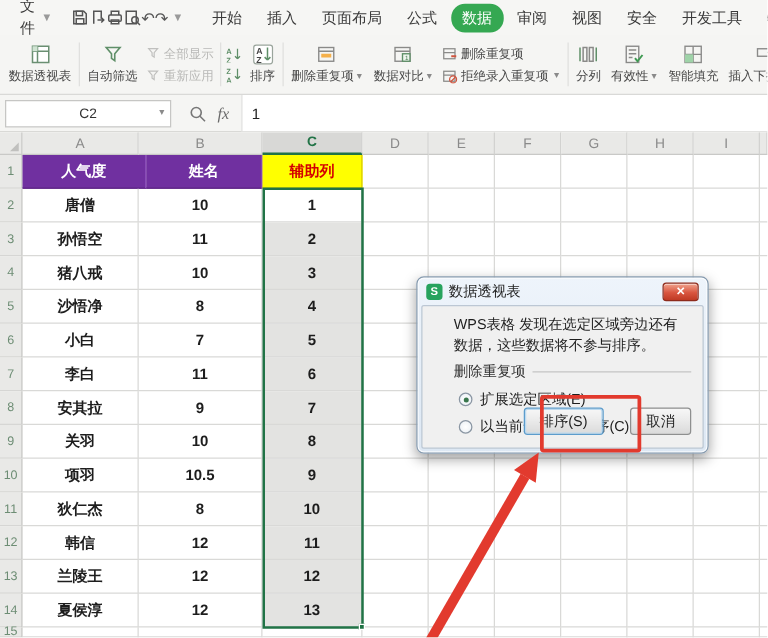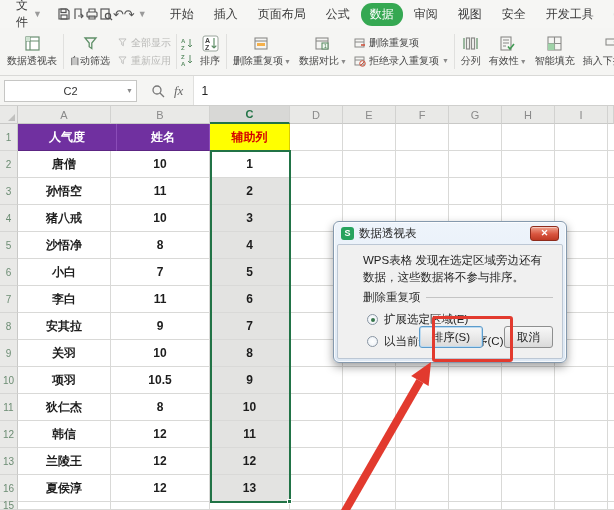--- a/index.html
+++ b/index.html
@@ -515,21 +515,21 @@
           <div class="cell auxsel" style="flex: 0 0 80px;">12</div>
           <div class="cell" style="flex: 0 0 53px;"></div>
           <div class="cell" style="flex: 0 0 53px;"></div>
           <div class="cell" style="flex: 0 0 53px;"></div>
           <div class="cell" style="flex: 0 0 53px;"></div>
           <div class="cell" style="flex: 0 0 53px;"></div>
           <div class="cell" style="flex: 0 0 53px;"></div>
           <div class="cell" style="flex: 1 1 0%; border-right: none;"></div>
         </div>
         <div class="row">
-          <div class="rn">16</div>
+          <div class="rn">14</div>
           <div class="cell" style="flex: 0 0 93px;">夏侯淳</div>
           <div class="cell" style="flex: 0 0 99px;">12</div>
           <div class="cell auxsel" style="flex: 0 0 80px;">13</div>
           <div class="cell" style="flex: 0 0 53px;"></div>
           <div class="cell" style="flex: 0 0 53px;"></div>
           <div class="cell" style="flex: 0 0 53px;"></div>
           <div class="cell" style="flex: 0 0 53px;"></div>
           <div class="cell" style="flex: 0 0 53px;"></div>
           <div class="cell" style="flex: 0 0 53px;"></div>
           <div class="cell" style="flex: 1 1 0%; border-right: none;"></div>

